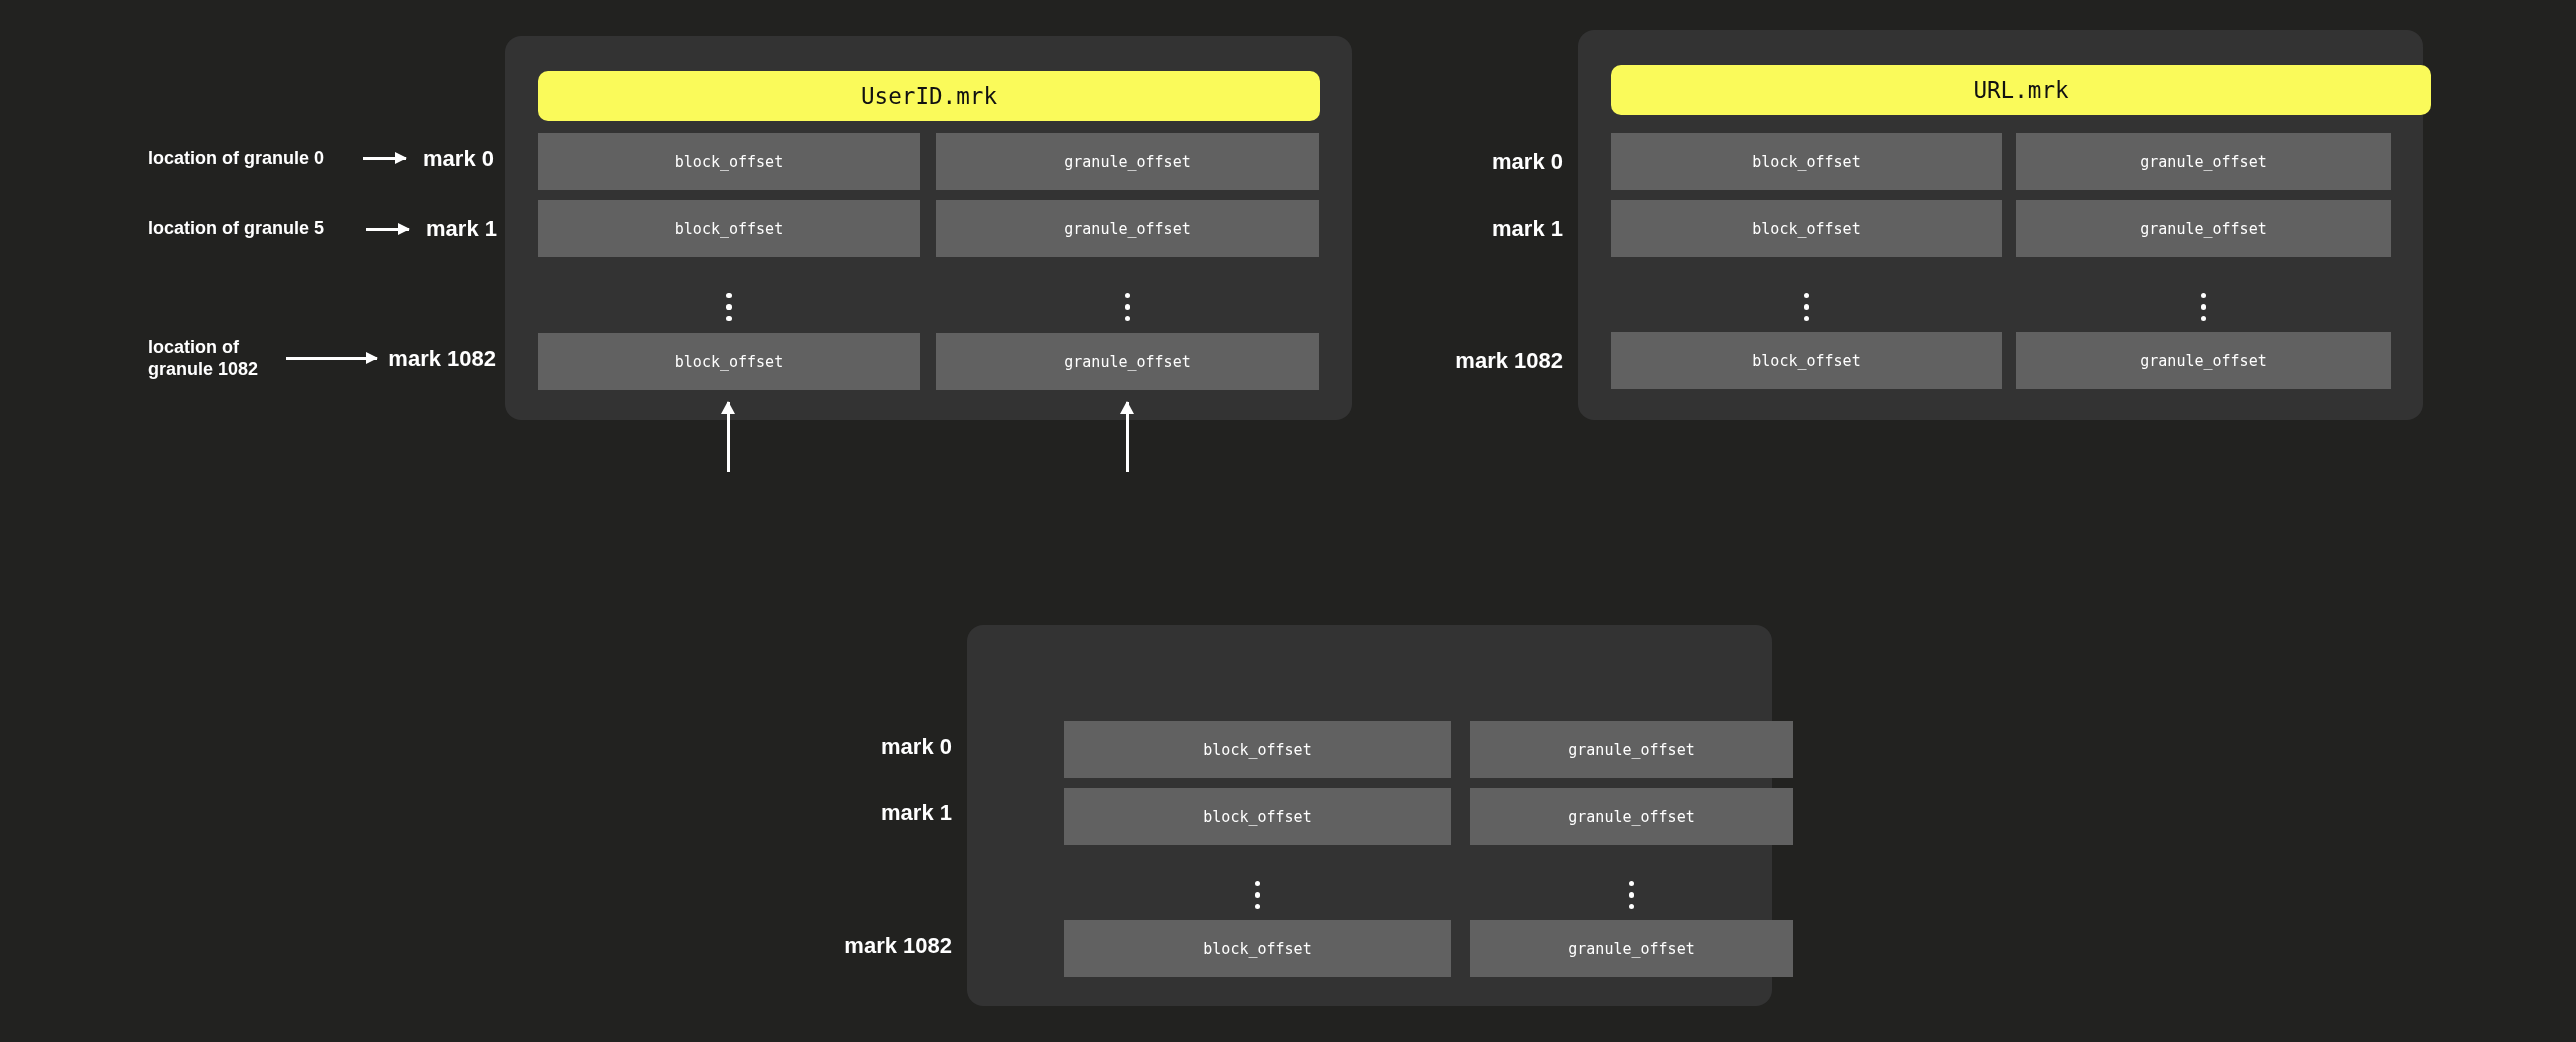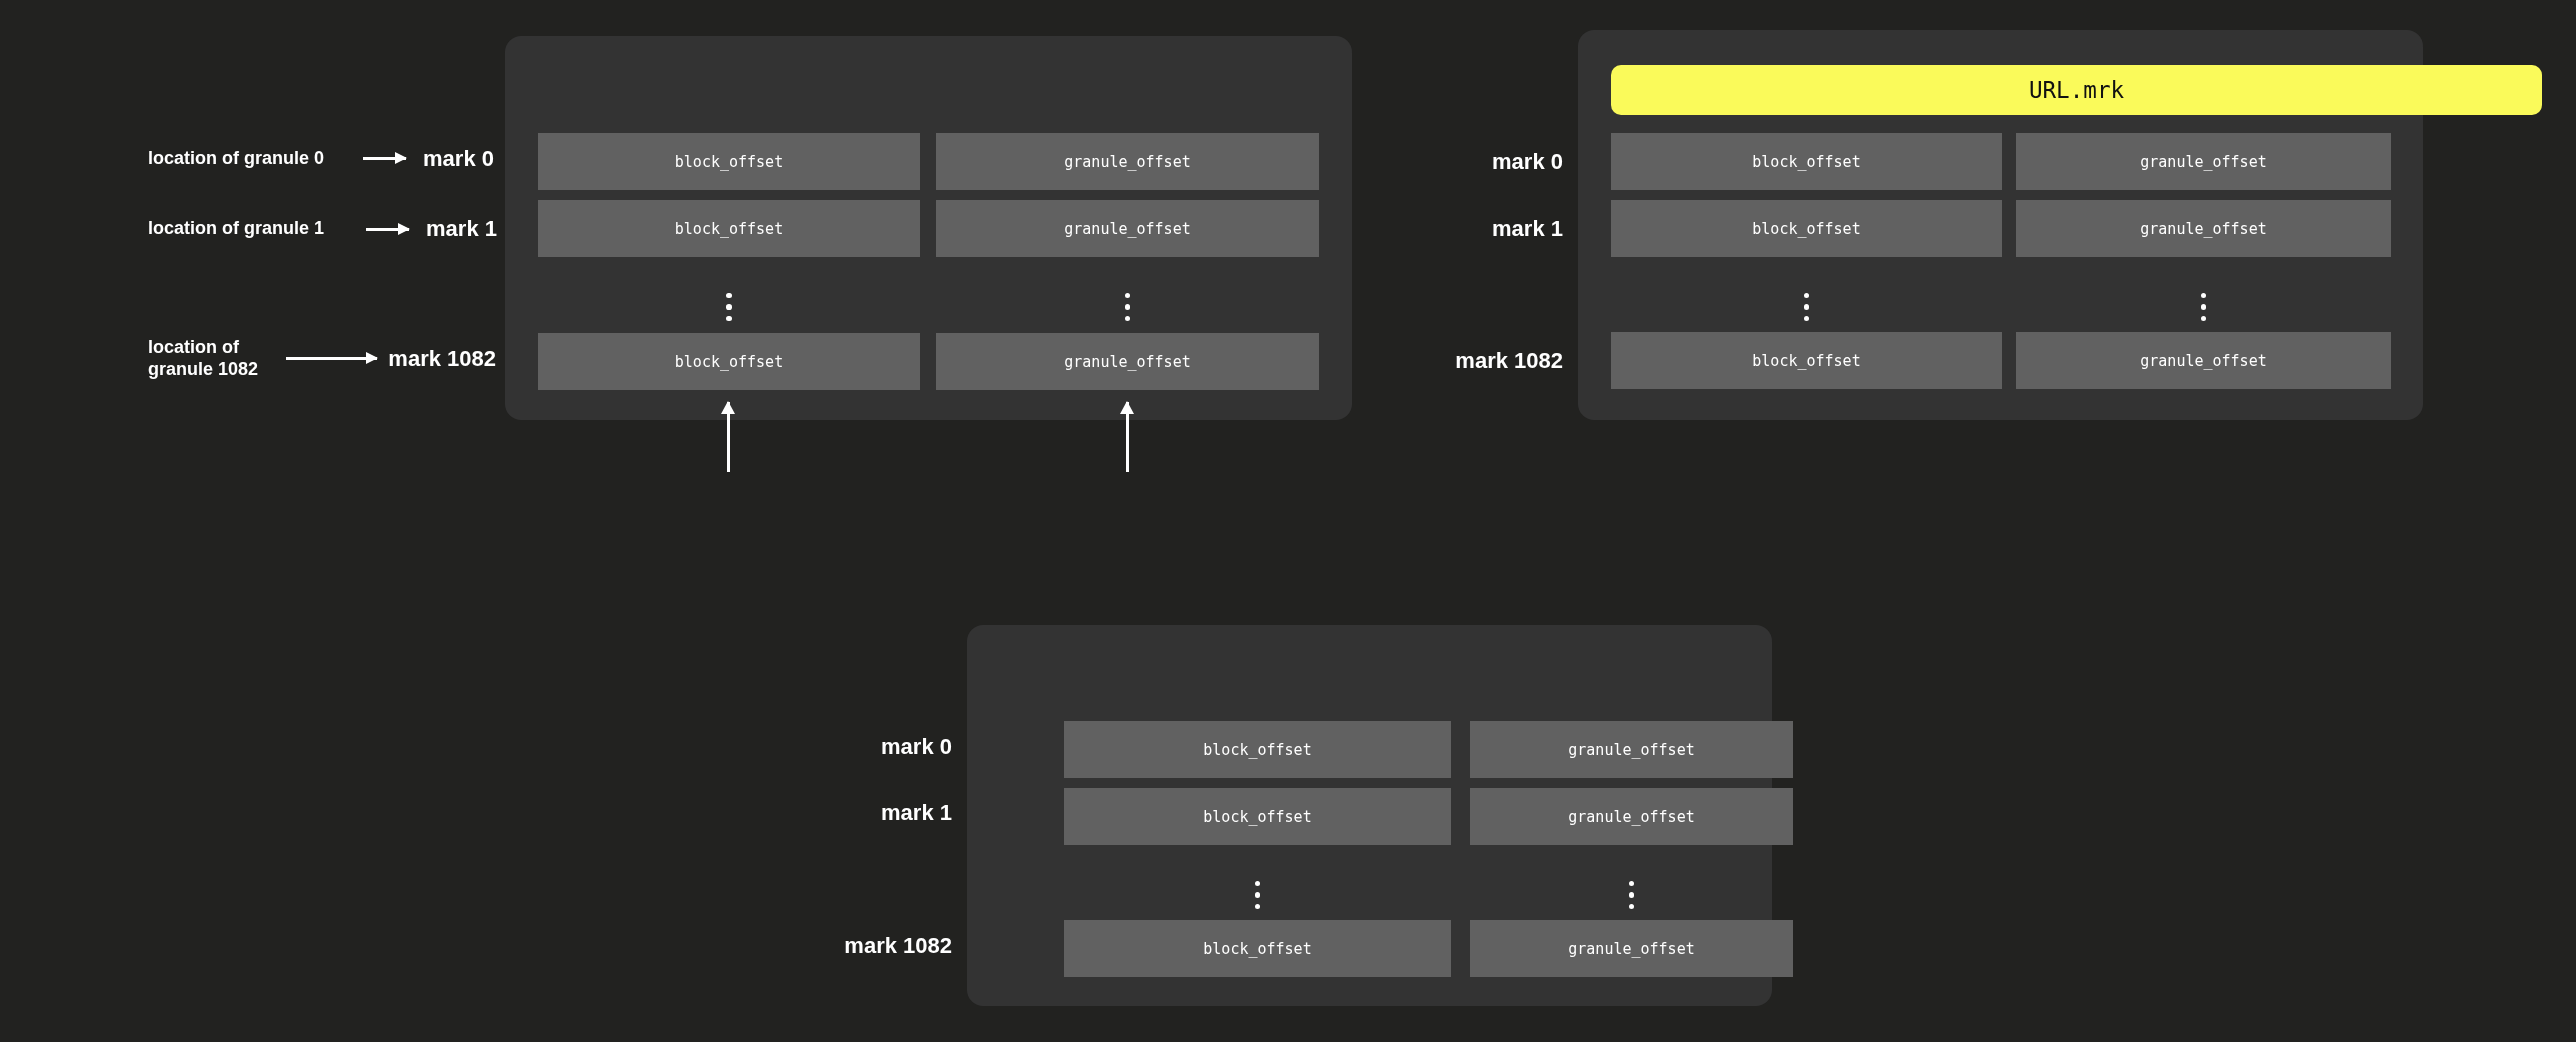--- a/index.html
+++ b/index.html
@@ -128,31 +128,32 @@
 </style>
 </head>
 <body>
 
 <div id="stage">
 
   <div class="loc-label" style="left:148px; top:146px; height:25px;">location of granule 0</div>
   <div class="h-arrow" style="left:363px; top:157px; width:43px;"></div>
   <div class="mark-label" style="left:343px; top:146px; width:151px; height:25px;">mark 0</div>
 
-  <div class="loc-label" style="left:148px; top:216px; height:25px;">location of granule 1</div>
+  <div class="loc-label" style="left:148px; top:216px; height:25px;">location of granule 5</div>
   <div class="h-arrow" style="left:366px; top:228px; width:43px;"></div>
   <div class="mark-label" style="left:346px; top:216px; width:151px; height:25px;">mark 1</div>
 
   <div class="loc-label" style="left:148px; top:330px; height:57px;">location of
 granule 1082</div>
   <div class="h-arrow" style="left:286px; top:357px; width:91px;"></div>
   <div class="mark-label" style="left:314px; top:346px; width:182px; height:25px;">mark 1082</div>
 
   <div class="card" style="left:505px; top:36px; width:847px; height:384px;">
 
+    <div class="card-title" style="left:33px; top:35px; width:782px; height:50px;">UserID.mrk</div>
 
     <div class="cell" style="left:33px; top:97px; width:382px; height:57px;">block_offset</div>
     <div class="cell" style="left:431px; top:97px; width:383px; height:57px;">granule_offset</div>
 
     <div class="cell" style="left:33px; top:164px; width:382px; height:57px;">block_offset</div>
     <div class="cell" style="left:431px; top:164px; width:383px; height:57px;">granule_offset</div>
 
     <div class="ellipsis" style="left:33px; top:251px; width:382px; height:40px;">
       <i></i>
         <i></i>
@@ -171,21 +172,21 @@
   <div class="v-arrow" style="left:727px; top:402px; height:70px;"></div>
   <div class="v-arrow" style="left:1126px; top:402px; height:70px;"></div>
 
 
   <div class="mark-label" style="left:1400px; top:149px; width:163px; height:25px;">mark 0</div>
   <div class="mark-label" style="left:1400px; top:216px; width:163px; height:25px;">mark 1</div>
   <div class="mark-label" style="left:1400px; top:348px; width:163px; height:25px;">mark 1082</div>
 
   <div class="card" style="left:1578px; top:30px; width:845px; height:390px;">
 
-    <div class="card-title" style="left:33px; top:35px; width:931px; height:50px;">URL.mrk</div>
+    <div class="card-title" style="left:33px; top:35px; width:820px; height:50px;">URL.mrk</div>
 
     <div class="cell" style="left:33px; top:103px; width:391px; height:57px;">block_offset</div>
     <div class="cell" style="left:438px; top:103px; width:375px; height:57px;">granule_offset</div>
 
     <div class="cell" style="left:33px; top:170px; width:391px; height:57px;">block_offset</div>
     <div class="cell" style="left:438px; top:170px; width:375px; height:57px;">granule_offset</div>
 
     <div class="ellipsis" style="left:33px; top:257px; width:391px; height:40px;">
       <i></i>
         <i></i>

